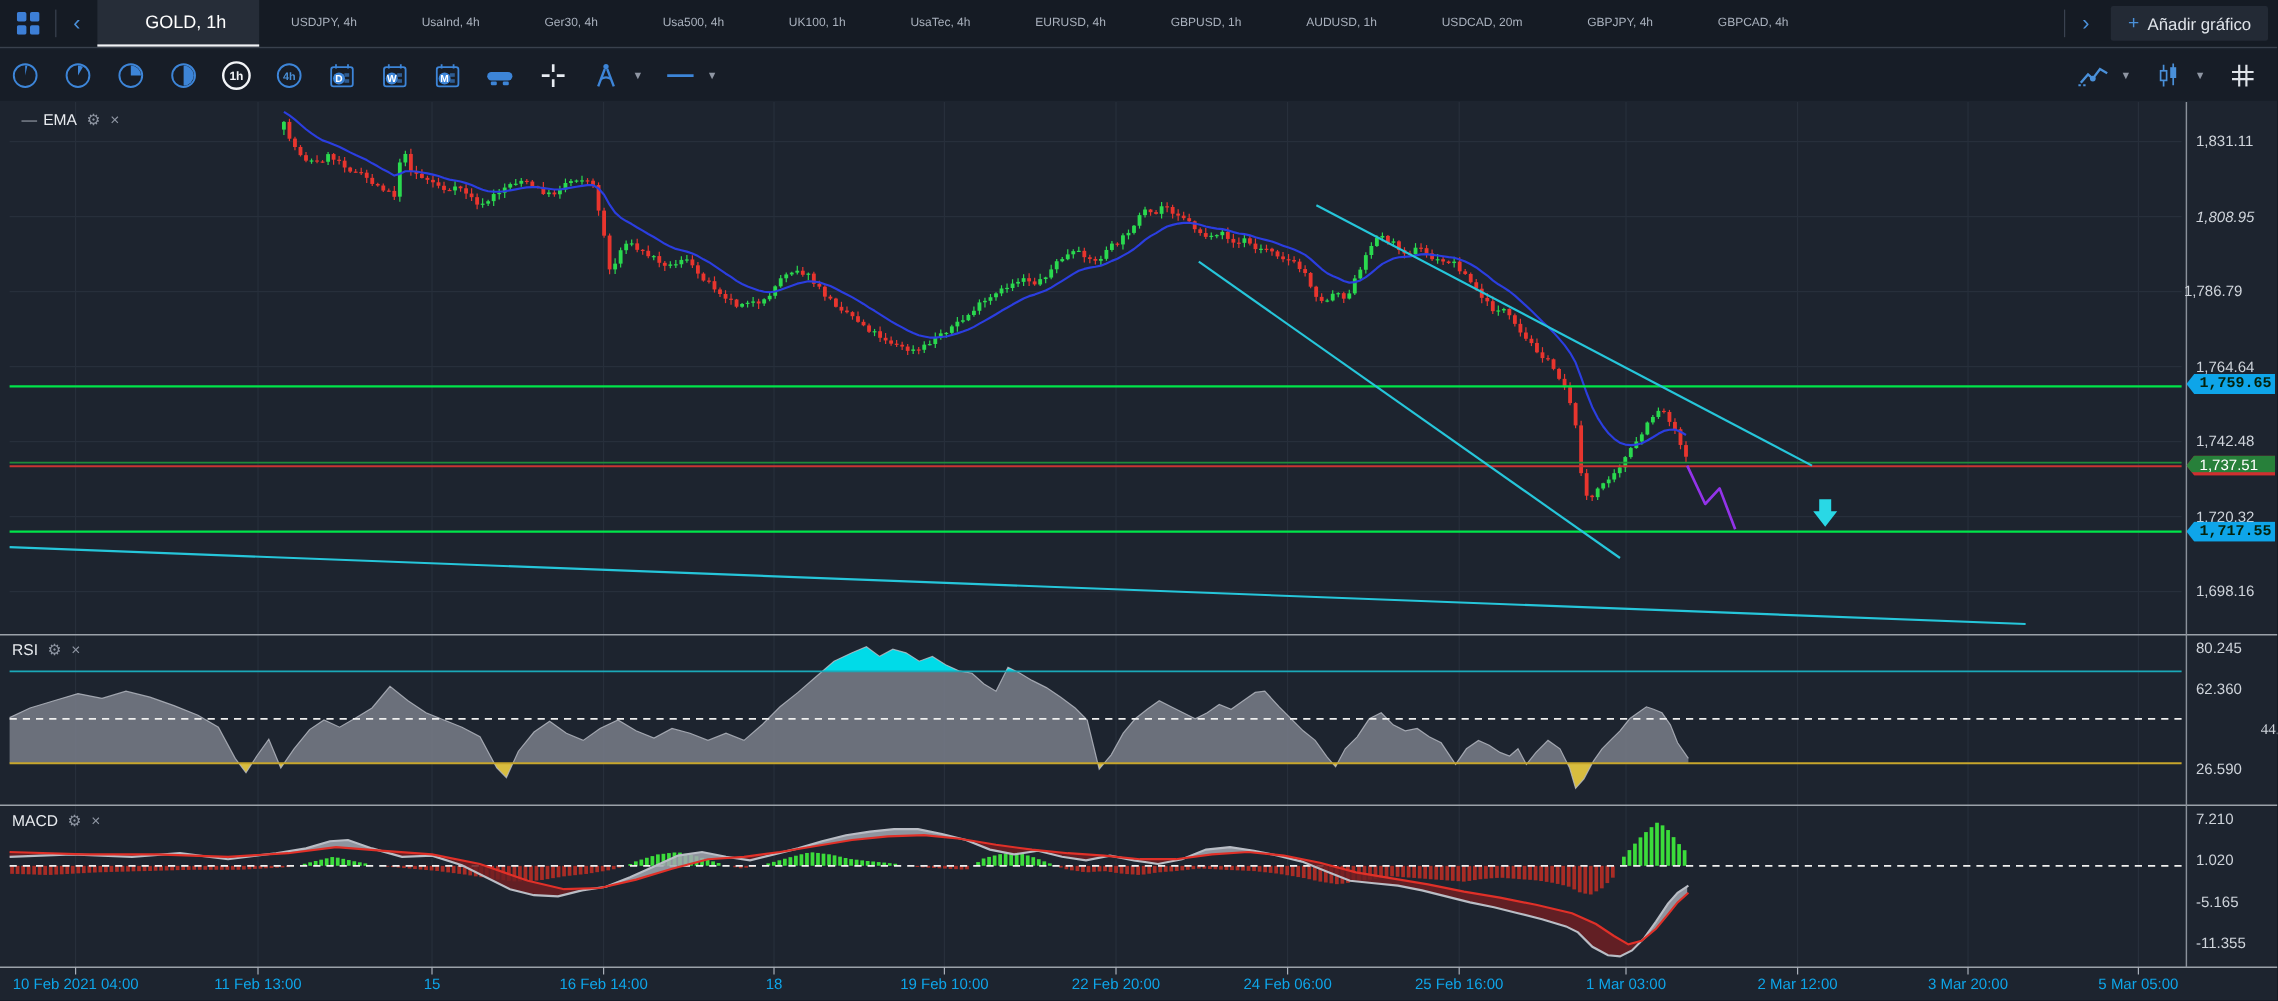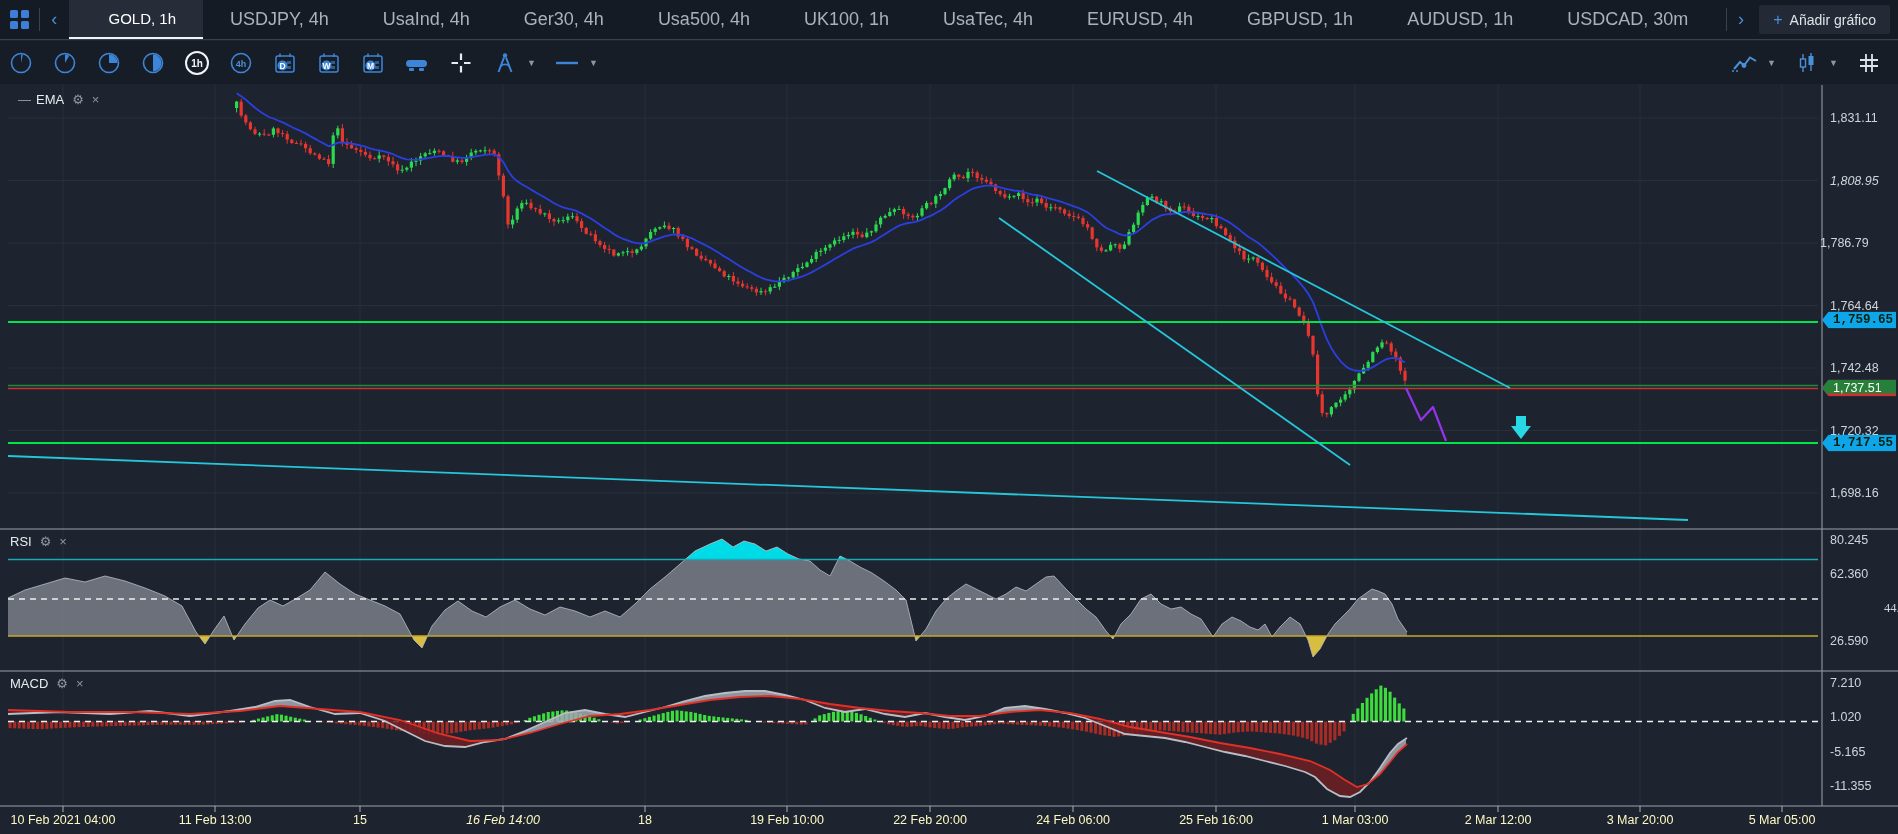--- a/index.html
+++ b/index.html
@@ -8,21 +8,21 @@
   .screen { position:relative; width:1898px; height:834px; background:#1d242f; overflow:hidden; }
 
   
   .tabbar { position:absolute; left:0; top:0; width:100%; height:40px; background:#151b24;
             border-bottom:1px solid #39414d; display:flex; align-items:stretch; z-index:30; }
   .tab-grid-btn { width:46px; display:flex; align-items:center; justify-content:center; cursor:pointer; }
   .vdiv { width:1px; background:#3a4250; margin:8px 0; }
   .tab-chev { width:34px; display:flex; align-items:center; justify-content:center; color:#4a90d9;
               font-size:18px; cursor:pointer; }
   .tabs { display:flex; align-items:stretch; flex:1 1 auto; overflow:hidden; }
-  .tab { display:flex; align-items:center; padding:0 27px; color:#a9b1bd; font-size:18px;
+  .tab { display:flex; align-items:center; padding:0 27px; color:#a9b1bd; font-size:10px;
          white-space:nowrap; cursor:pointer; }
   .tab.active { background:#262d38; color:#ffffff; font-size:15px; border-bottom:2px solid #f2f4f7;padding-left:40px; }
   .add-chart { display:flex; align-items:center; margin:5px 8px 5px 4px; padding:0 14px; background:#232a35;
                color:#dfe3e9; font-size:14px; border-radius:2px; cursor:pointer; white-space:nowrap; }
   .add-chart .plus { color:#4a90d9; margin-right:7px; font-size:16px; }
 
   
   .toolbar { position:absolute; left:0; top:41px; width:100%; height:43px; background:#171d27;
              display:flex; align-items:center; z-index:30; }
   .tool { width:30px; height:30px; margin:0 7px; display:flex; align-items:center; justify-content:center;
@@ -30,21 +30,21 @@
   .tool:first-child { margin-left:6px; }
   .caret { width:12px; height:30px; display:flex; align-items:center; color:#8f96a3; font-size:9px;
            cursor:pointer; margin-right:6px; }
   .toolbar .spacer { flex:1 1 auto; }
 
   
   .chart-wrap { position:absolute; inset:0; }
   svg.plot { position:absolute; left:0; top:0; }
   .axis-label { position:absolute; color:#cfd4db; font-size:12.5px; transform:translateY(-50%);
                 white-space:nowrap; z-index:10;text-align:center; }
-  .time-label { position:absolute; top:813px; color:#fef9c3; font-size:12.5px; transform:translateX(-50%);
+  .time-label { position:absolute; top:813px; color:#0ea5e9; font-size:12.5px; transform:translateX(-50%);
                 white-space:nowrap; z-index:10; }
   .badge { position:absolute; left:1822px; width:74px; height:17px; line-height:17px; font-size:12.5px;
            padding-left:11px; z-index:11; transform:translateY(-50%);
            clip-path:polygon(0 50%, 9% 0, 100% 0, 100% 100%, 9% 100%); }
   .badge.bright { background:#0ea5e9; color:#04220b; font-weight:bold;font-family:Liberation Mono, monospace; }
   .badge.dark { background:linear-gradient(#27803a,#27803a) top/100% 14px no-repeat, #cf3030; color:#fff; }
   .ind-label { position:absolute; z-index:12; display:flex; align-items:center; color:#e8ebef;
                font-size:13px; }
   .ind-label .dash { color:#9aa0ab; margin-right:6px; letter-spacing:-1px; }
   .ind-label .gear, .ind-label .close { color:#8f96a3; margin-left:8px; font-size:13px; cursor:pointer; }
@@ -69,21 +69,21 @@
         <div class="tab active">GOLD, 1h</div>
         <div class="tab">USDJPY, 4h</div>
         <div class="tab">UsaInd, 4h</div>
         <div class="tab">Ger30, 4h</div>
         <div class="tab">Usa500, 4h</div>
         <div class="tab">UK100, 1h</div>
         <div class="tab">UsaTec, 4h</div>
         <div class="tab">EURUSD, 4h</div>
         <div class="tab">GBPUSD, 1h</div>
         <div class="tab">AUDUSD, 1h</div>
-        <div class="tab">USDCAD, 30m</div>
+        <div class="tab">USDCAD, 20m</div>
         <div class="tab">GBPJPY, 4h</div>
         <div class="tab">GBPCAD, 4h</div>
       </div>
     <div class="vdiv"></div>
     <div class="tab-chev">›</div>
     <div class="add-chart">
       <span class="plus">+</span>
       <span>Añadir gráfico</span>
     </div>
   </div>
@@ -1126,21 +1126,21 @@
         <div class="axis-label" style="left: 1830px; top: 641px;">26.590</div>
         <div class="axis-label" style="left: 1830px; top: 683px;">7.210</div>
         <div class="axis-label" style="left: 1830px; top: 717px;">1.020</div>
         <div class="axis-label" style="left: 1830px; top: 751.5px;">-5.165</div>
         <div class="axis-label" style="left: 1830px; top: 786px;">-11.355</div>
       </div>
     <div id="time-labels">
         <div class="time-label" style="left: 63px;">10 Feb 2021 04:00</div>
         <div class="time-label" style="left: 215px;">11 Feb 13:00</div>
         <div class="time-label" style="left: 360px;">15</div>
-        <div class="time-label" style="left: 503px; font-style: italic;">16 Feb 14:00</div>
+        <div class="time-label" style="left: 503px;">16 Feb 14:00</div>
         <div class="time-label" style="left: 645px;">18</div>
         <div class="time-label" style="left: 787px;">19 Feb 10:00</div>
         <div class="time-label" style="left: 930px;">22 Feb 20:00</div>
         <div class="time-label" style="left: 1073px;">24 Feb 06:00</div>
         <div class="time-label" style="left: 1216px;">25 Feb 16:00</div>
         <div class="time-label" style="left: 1355px;">1 Mar 03:00</div>
         <div class="time-label" style="left: 1498px;">2 Mar 12:00</div>
         <div class="time-label" style="left: 1640px;">3 Mar 20:00</div>
         <div class="time-label" style="left: 1782px;">5 Mar 05:00</div>
       </div>

